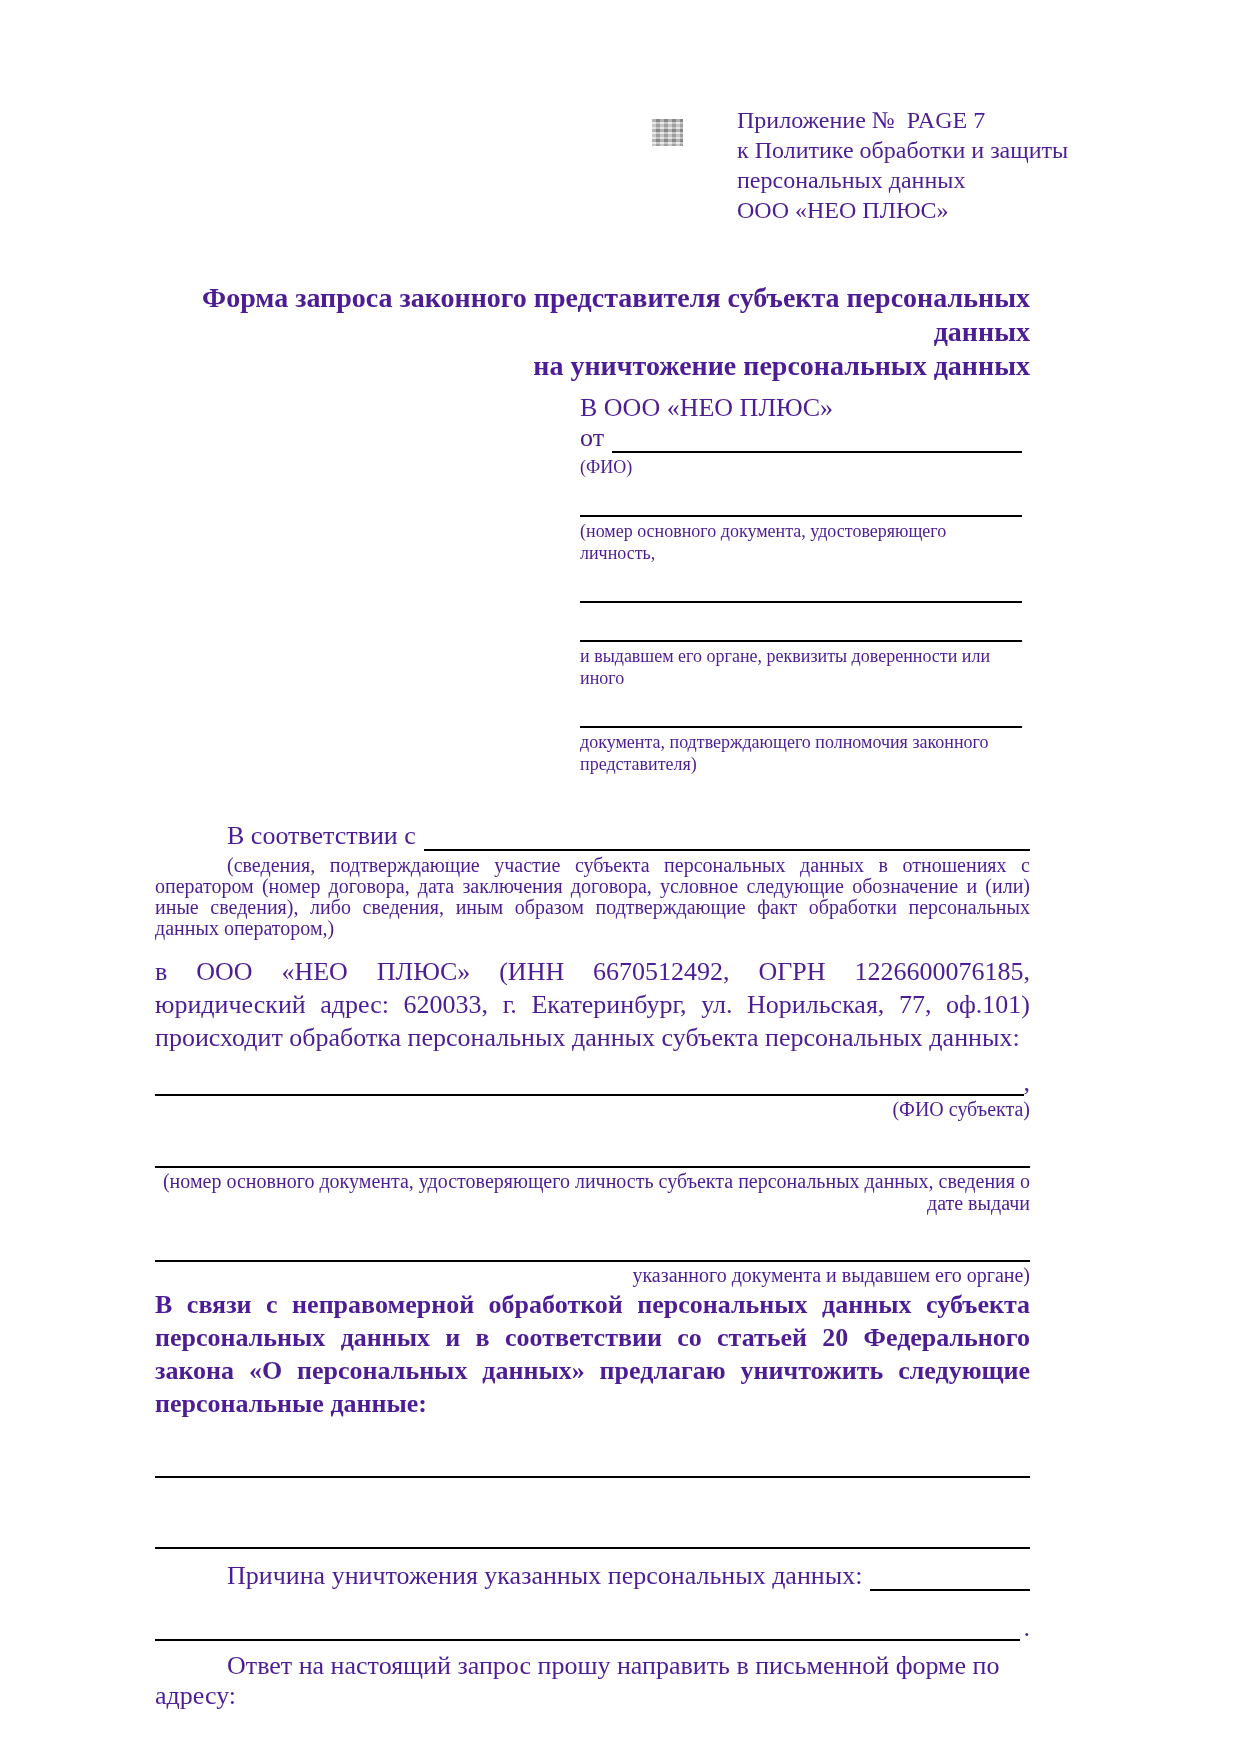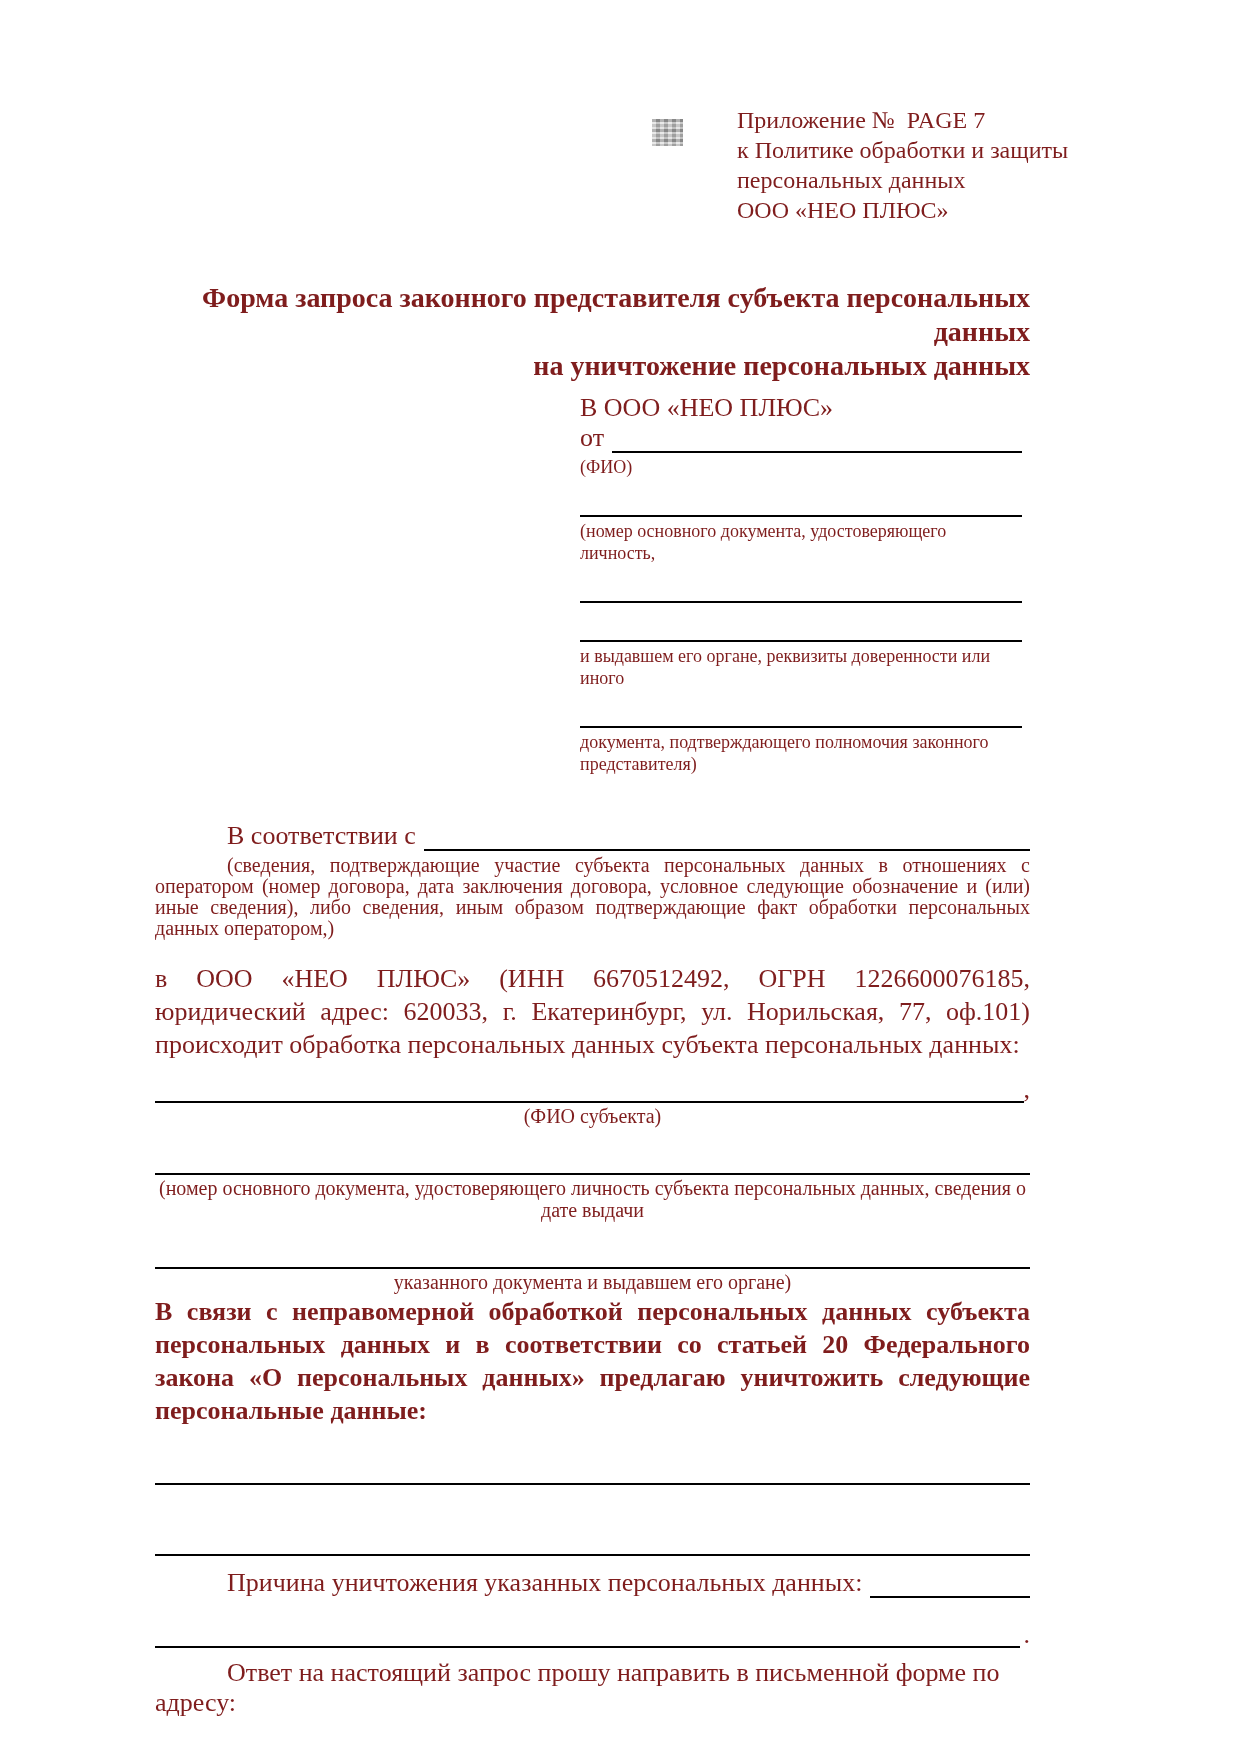--- a/index.html
+++ b/index.html
@@ -1,21 +1,21 @@
 <!DOCTYPE html>
 <html lang="ru"><head>
 <meta charset="utf-8">
 <style>
   html,body { margin:0; padding:0; background:#ffffff; }
   .page {
     position:relative;
     width:1242px; height:1755px;
     box-sizing:border-box;
     background:#ffffff;
-    color:#7f1d1d;
+    color:#4c1d95;
     font-family:"Liberation Serif","DejaVu Serif",serif;
     font-size:26px;
     padding:105px 212px 0 155px;
     overflow:hidden;
     border-radius:28px;
   }
   
   .artifact {
     position:absolute; left:652px; top:119px; width:31px; height:27px;
     background:
@@ -39,24 +39,24 @@
   .cap { font-size:18px; line-height:22px; text-align:left; margin-top:3px; }
   .blank { height:26px; border-bottom:2px solid #000; }
   .addr .grp { margin-top:11px; }
   .accordance { margin-top:46px; display:flex; align-items:flex-end; }
   .accordance .lbl { padding-left:72px; white-space:nowrap; }
   .note {
     font-size:20px; line-height:21px; text-align:justify; text-indent:72px;
     margin-top:4px;
   }
   .par { line-height:33px; text-align:justify; }
-  .op-par { margin-top:23px; }
+  .op-par { margin-top:16px; }
   .suffix-line { display:flex; align-items:flex-end; margin-top:16px; }
   .suffix-line .sfx { white-space:nowrap; line-height:26px; }
-  .wide-cap { font-size:20px; line-height:22px; text-align:center; margin-top:2px; }
+  .wide-cap { font-size:20px; line-height:22px; text-align:right; margin-top:2px; }
   .bl-mid { margin-top:20px; }
   .req-par { margin-top:2px;font-weight:bold; }
   .reason { margin-top:12px; }
   .reply1 { text-indent:72px; line-height:30px; margin-top:10px; }
 </style>
 </head>
 <body>
 
 <div class="page">
 

